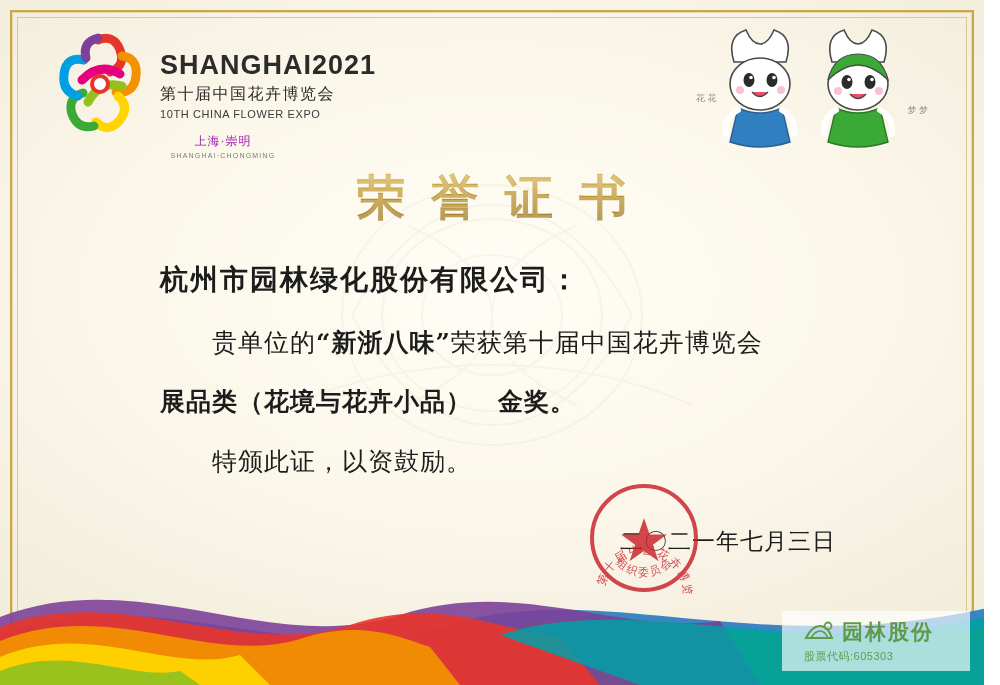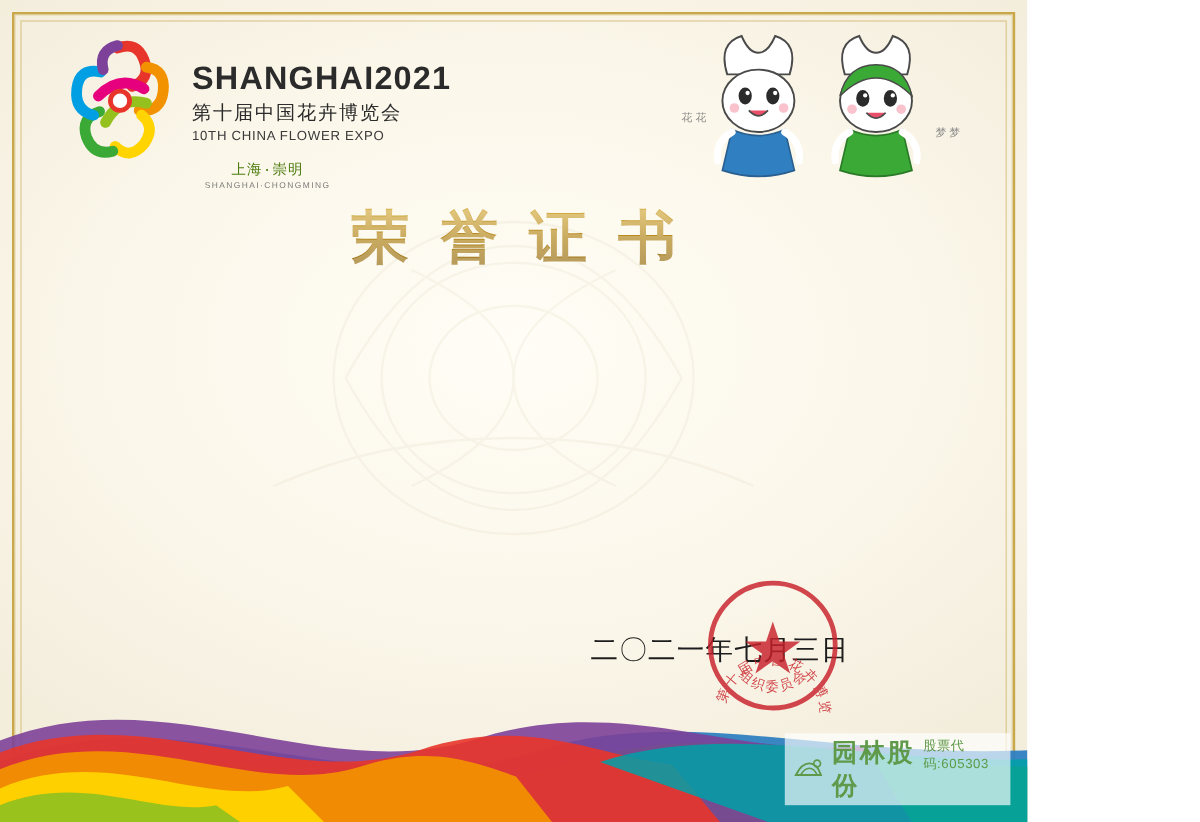--- a/index.html
+++ b/index.html
@@ -5,21 +5,21 @@
   html, body {
     margin: 0;
     padding: 0;
     background: #ffffff;
   }
   body {
     font-family: "Liberation Serif", "DejaVu Serif", serif;
   }
   #certificate {
     position: relative;
-    width: 856px;
+    width: 984px;
     height: 685px;
     overflow: hidden;
     background: #fdfbf4;
   }
 
   
   .paper-bg {
     position: absolute;
     inset: 0;
     background:
@@ -82,23 +82,23 @@
     margin-top: 5px;
   }
   .logo-sub-en {
     font-family: "Liberation Sans", sans-serif;
     font-size: 11px;
     color: #3a3a3a;
     letter-spacing: 0.6px;
     margin-top: 3px;
   }
   .logo-place {
-    font-family: Liberation Mono, monospace;
+    font-family: Liberation Sans, sans-serif;
     font-size: 12px;
-    color: #4d7c0f;
+    color: #a21caf;
     letter-spacing: 1px;
     margin-top: 13px;
     text-align: center;
     width: 150px;
   }
   .logo-place-en {
     font-family: "Liberation Sans", sans-serif;
     font-size: 7px;
     color: #7a7a7a;
     letter-spacing: 1.2px;
@@ -227,23 +227,23 @@
 
   
   .brand-stamp {
     position: absolute;
     right: 14px;
     bottom: 14px;
     width: 188px;
     height: 60px;
     background: rgba(255,255,255,0.66);
     display: flex;
-    flex-direction: row;
+    flex-direction: column;
     justify-content: center;
-    padding-left: 6px;
+    padding-left: 20px;
     box-sizing: border-box;
   }
   .brand-row {
     display: flex;
     align-items: center;
   }
   .brand-name {
     font-family: "Liberation Sans", sans-serif;
     font-size: 21px;
     font-weight: bold;
@@ -343,20 +343,30 @@
       </g>
     </svg>
     <div class="mascot-label left">花
 花</div>
     <div class="mascot-label right">梦
 梦</div>
   </div>
 
   <div class="cert-title">荣誉证书</div>
 
+  <div class="body-text">
+    <div class="line recipient">杭州市园林绿化股份有限公司：</div>
+    <div class="line line-2">
+      <span>贵单位的</span><span class="highlight">“新浙八味”</span><span>荣获第十届中国花卉博览会</span>
+    </div>
+    <div class="line line-3">
+      <span>展品类（花境与花卉小品）</span><span class="gap"></span><span>金奖。</span>
+    </div>
+    <div class="line line-4">特颁此证，以资鼓励。</div>
+  </div>
 
   <div class="sign-block">
     <div class="sign-date">二〇二一年七月三日</div>
   </div>
 
   <svg class="seal" viewBox="0 0 112 112">
     <circle cx="56" cy="56" r="52" fill="none" stroke="#c8202a" stroke-width="4"></circle>
     <path id="sealArcTop" d="M 56 112 m -40 0 a 40 40 0 1 1 80 0" fill="none"></path>
     <path id="sealArcBottom" d="M 20 68 a 38 38 0 0 0 72 0" fill="none"></path>
     <text font-size="11.5" fill="#c8202a" font-family="'DejaVu Serif', serif" letter-spacing="2">

